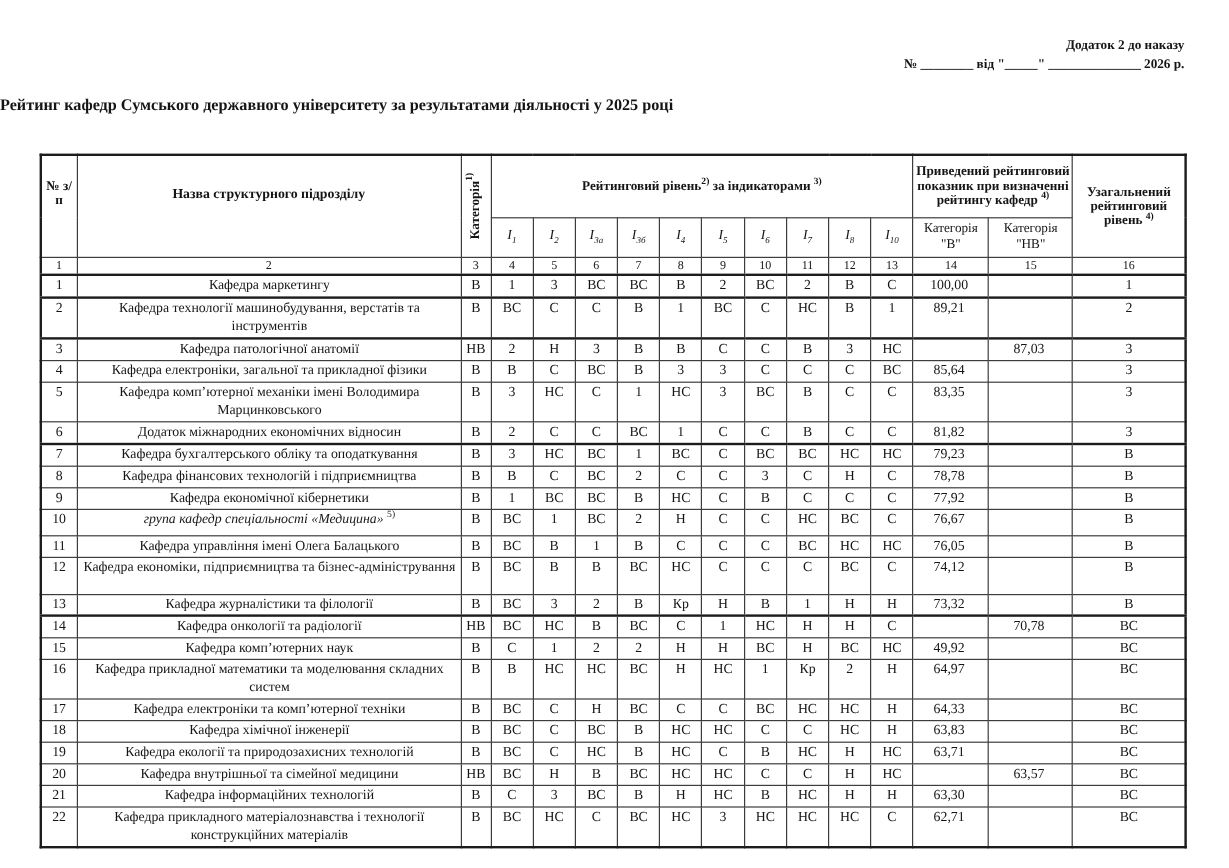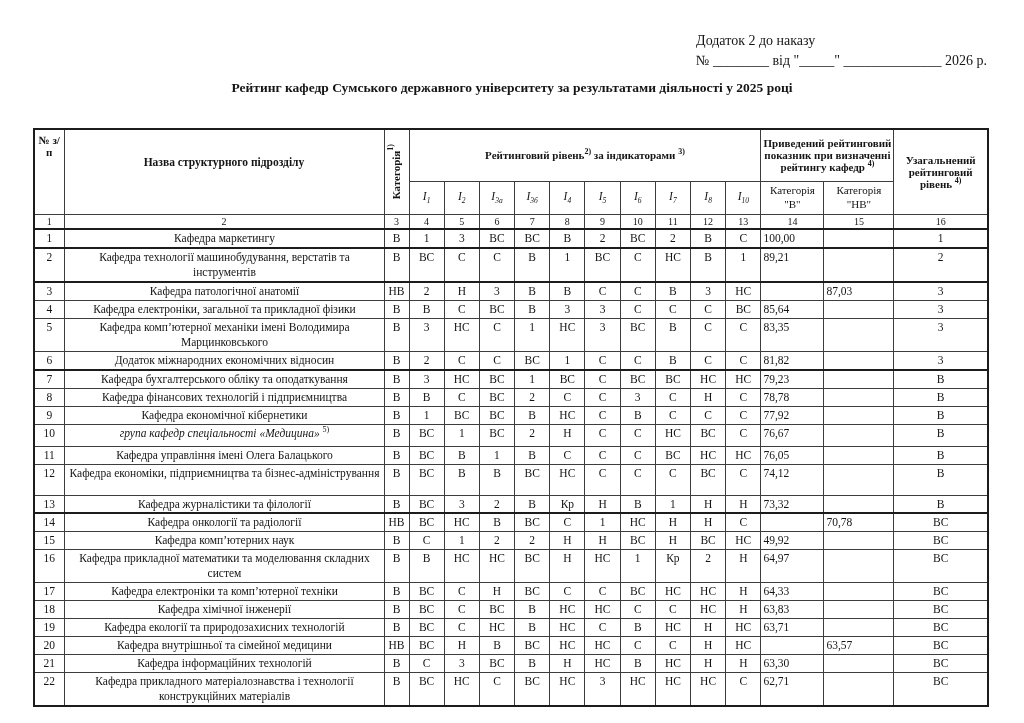--- a/index.html
+++ b/index.html
@@ -4,63 +4,63 @@
 <style>
   html,body { margin:0; padding:0; }
   body {
     width:1024px; height:723px; position:relative;
     background:#ffffff; color:#151515;
     font-family:"Liberation Serif","DejaVu Serif",serif;
     overflow:hidden;
   }
   .appendix {
     position:absolute; top:31px; right:37px;
-    font-weight:normal; font-size:14px; line-height:1.45; 
+    font-weight:bold; font-size:11px; line-height:1.45; text-align:right;
     white-space:nowrap;
   }
   .doc-title {
     position:absolute; top:80px; left:0; width:100%;
-    text-align:center; font-weight:bold; font-size:13.5px;
+    font-weight:bold; font-size:13.5px;
   }
   table.rating {
     position:absolute; top:128px; left:33px; width:954px;
     border-collapse:collapse; table-layout:fixed;
     border:2px solid #1c1c1c;
   }
   .rating th, .rating td {
     border:1px solid #3d3d3d;
     overflow:hidden;
   }
   thead th { font-size:11px; padding:1px 2px; text-align:center; vertical-align:middle; }
   .th-bold { font-weight:bold;font-family:Liberation Serif, serif; }
   tr.head-main { height:52px; }
   tr.sub-row  { height:33px; }
   tr.num-row  { height:15px; }
   tr.num-row td { font-size:10px; text-align:center; padding:0; border-bottom:2.5px solid #1c1c1c; font-weight:normal; }
-  th.h-num  { vertical-align:top; padding-top:4px; font-weight:bold; }
+  th.h-num  { vertical-align:top; padding-top:19px; font-weight:bold; }
   th.h-name { vertical-align:top; padding-top:26px; font-weight:bold; font-size:11.5px; }
   th.h-cat  { padding:0; }
   .vert {
     writing-mode:vertical-rl; transform:rotate(180deg);
     margin:0 auto; font-weight:bold; font-size:11px; line-height:1;
     white-space:nowrap;
   }
   th.ind-h { font-weight:normal; font-style:italic; font-size:11.5px;margin-left:44px; }
   th.ind-h sub { font-size:7.5px; font-style:italic; }
   sup { font-size:8px; line-height:0; }
   th.h-catb, th.h-catnb { font-weight:normal; font-size:11px; line-height:1.2; }
   tbody td {
     font-size:11.5px; line-height:1.3;
     padding:1px 2px; vertical-align:top; text-align:center;
   }
   tbody tr { height:18px; }
   tbody tr.tall { height:31px; }
   tbody tr.mid  { height:22px; }
   td.c-name { text-align:center; padding-left:5px; padding-right:4px; }
-  td.c-score { text-align:left; padding-right:5px; }
+  td.c-score { text-align:center; padding-right:5px; }
   tr.group-end td { border-bottom:2.5px solid #1c1c1c; }
 </style>
 </head>
 <body>
 
 <div class="appendix">
   <div>Додаток 2 до наказу</div>
   <div>№ ________ від "_____" ______________ 2026 р.</div>
 </div>
 

